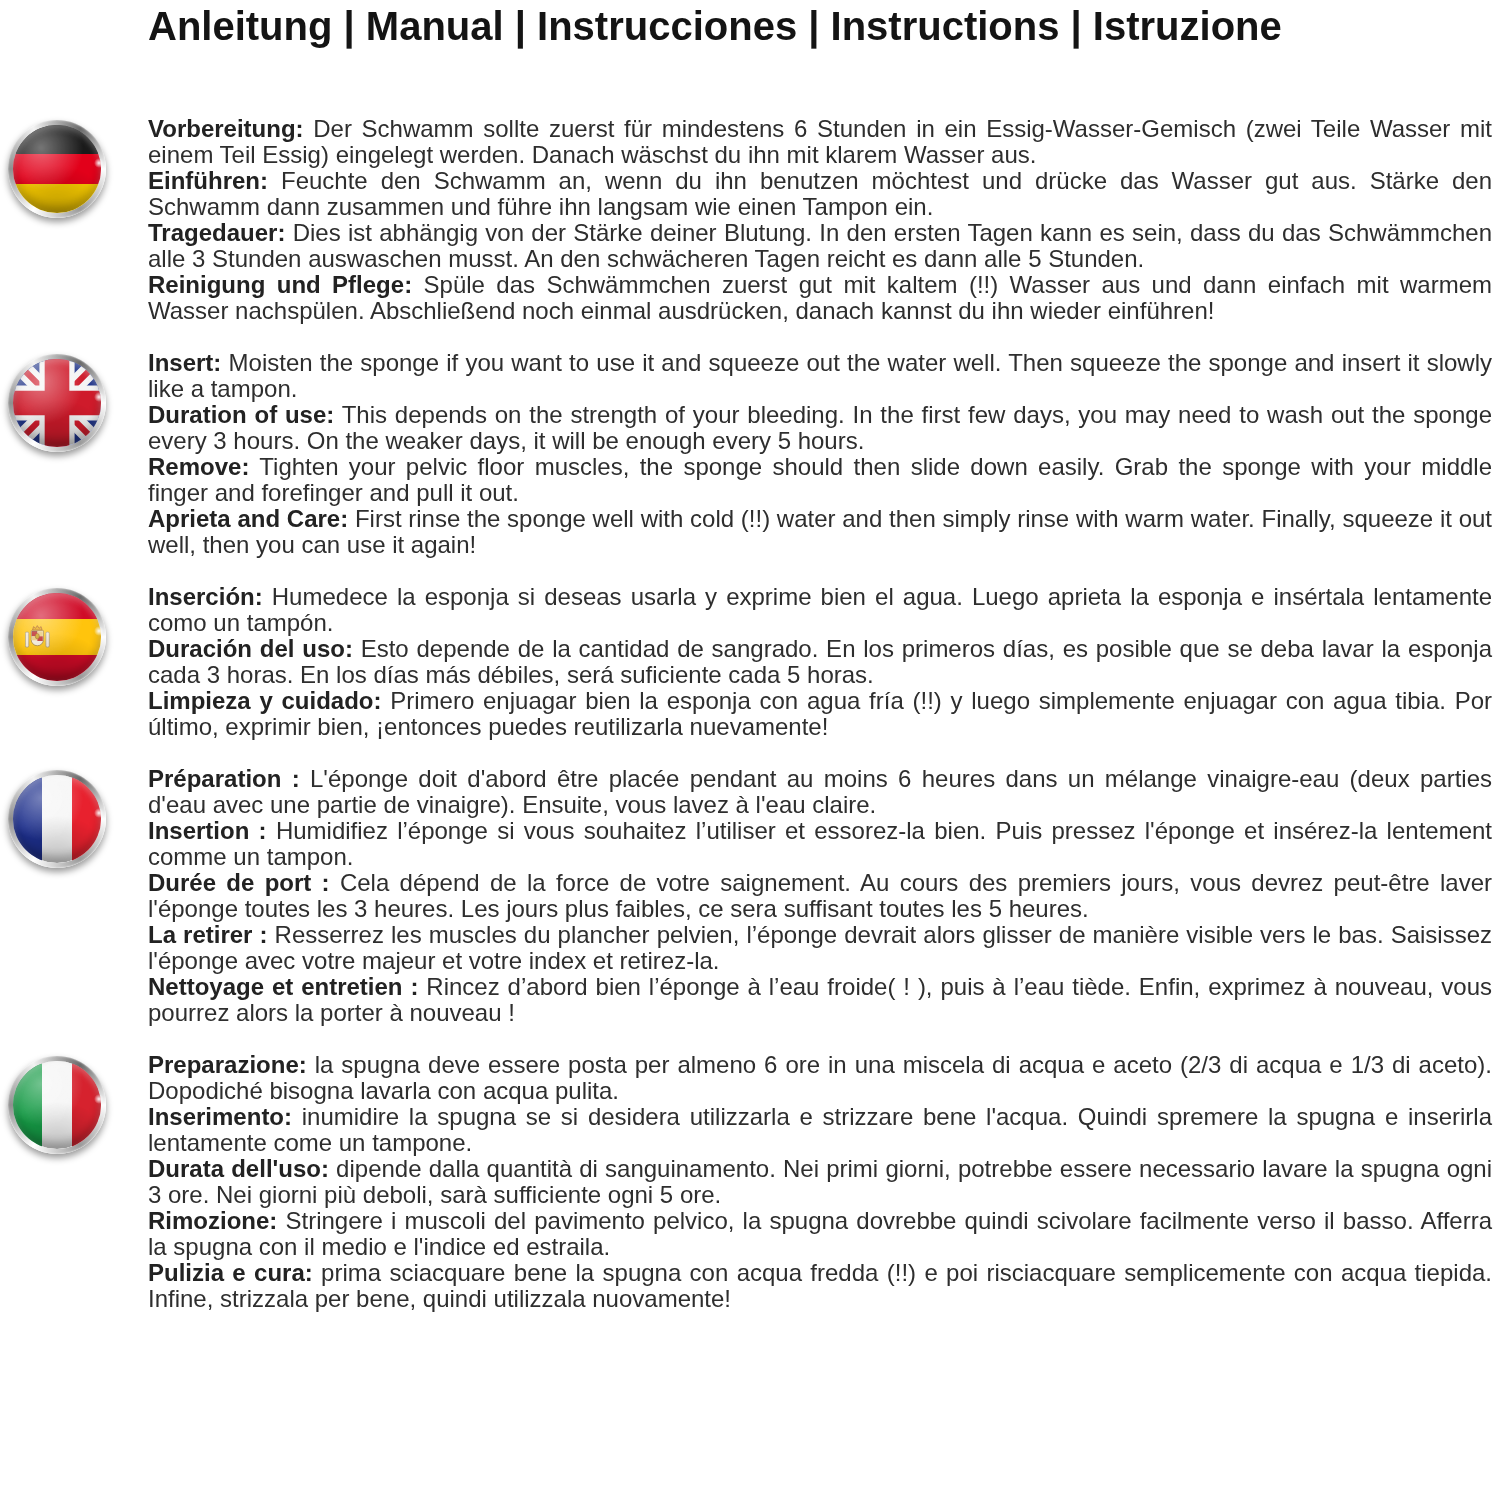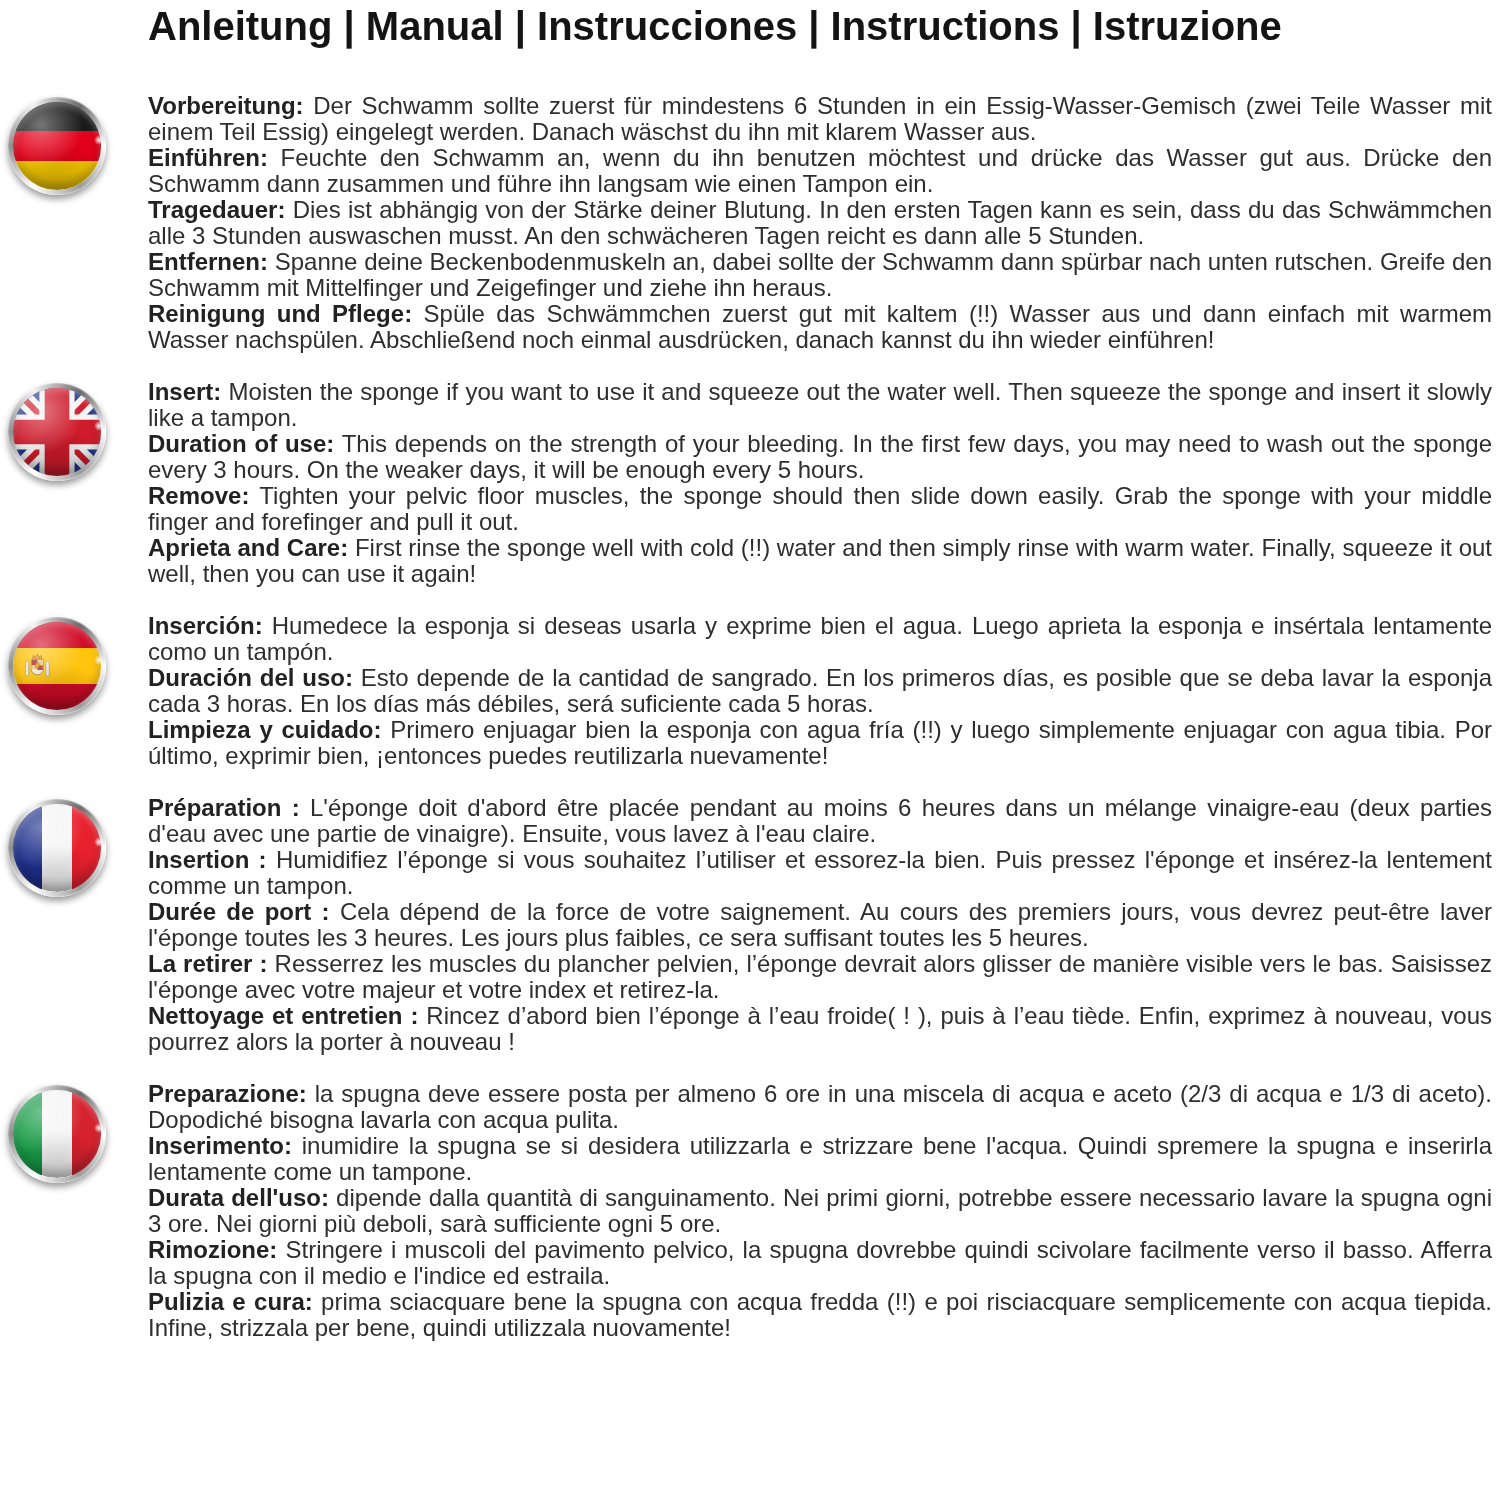--- a/index.html
+++ b/index.html
@@ -17,21 +17,21 @@
     font-weight: 700;
     color: #141414;
     letter-spacing: 0px;
     white-space: nowrap;
   }
   .lang-section {
     display: flex;
     align-items: flex-start;
     margin-top: 26px;
   }
-  .lang-section:first-of-type { margin-top: 44px; }
+  .lang-section:first-of-type { margin-top: 67px; }
   .flag-col {
     flex: 0 0 148px;
     box-sizing: border-box;
     padding: 4px 0 0 8px;
   }
   .flag-ring {
     width: 98px; height: 98px;
     border-radius: 50%;
     box-sizing: border-box;
     padding: 5px;
@@ -92,23 +92,22 @@
       <section class="lang-section">
     <div class="flag-col">
       <div class="flag-ring">
         <div class="flag-face">
               <div class="face" style="background:linear-gradient(to bottom,#1a1a1a 0 33.4%,#e2001a 33.4% 66.7%,#f7ca00 66.7% 100%)"></div>
             </div>
       </div>
     </div>
     <div class="text-col">
           <p class="item"><b>Vorbereitung:</b> <span>Der Schwamm sollte zuerst für mindestens 6 Stunden in ein Essig-Wasser-Gemisch (zwei Teile Wasser mit einem Teil Essig) eingelegt werden. Danach wäschst du ihn mit klarem Wasser aus.</span></p>
-          <p class="item"><b>Einführen:</b> <span>Feuchte den Schwamm an, wenn du ihn benutzen möchtest und drücke das Wasser gut aus. Drücke den Schwamm dann zusammen und führe ihn langsam wie einen Tampon ein.</span></p>
+          <p class="item"><b>Einführen:</b> <span>Feuchte den Schwamm an, wenn du ihn benutzen möchtest und drücke das Wasser gut aus. Stärke den Schwamm dann zusammen und führe ihn langsam wie einen Tampon ein.</span></p>
           <p class="item"><b>Tragedauer:</b> <span>Dies ist abhängig von der Stärke deiner Blutung. In den ersten Tagen kann es sein, dass du das Schwämmchen alle 3 Stunden auswaschen musst. An den schwächeren Tagen reicht es dann alle 5 Stunden.</span></p>
-          <p class="item"><b>Entfernen:</b> <span>Spanne deine Beckenbodenmuskeln an, dabei sollte der Schwamm dann spürbar nach unten rutschen. Greife den Schwamm mit Mittelfinger und Zeigefinger und ziehe ihn heraus.</span></p>
           <p class="item"><b>Reinigung und Pflege:</b> <span>Spüle das Schwämmchen zuerst gut mit kaltem (!!) Wasser aus und dann einfach mit warmem Wasser nachspülen. Abschließend noch einmal ausdrücken, danach kannst du ihn wieder einführen!</span></p>
         </div>
   </section>
       <section class="lang-section">
     <div class="flag-col">
       <div class="flag-ring">
         <div class="flag-face">
               <div class="face">
                 <svg class="fill" viewBox="0 0 100 100" preserveAspectRatio="none">
                   <rect width="100" height="100" fill="#20358c"></rect>

